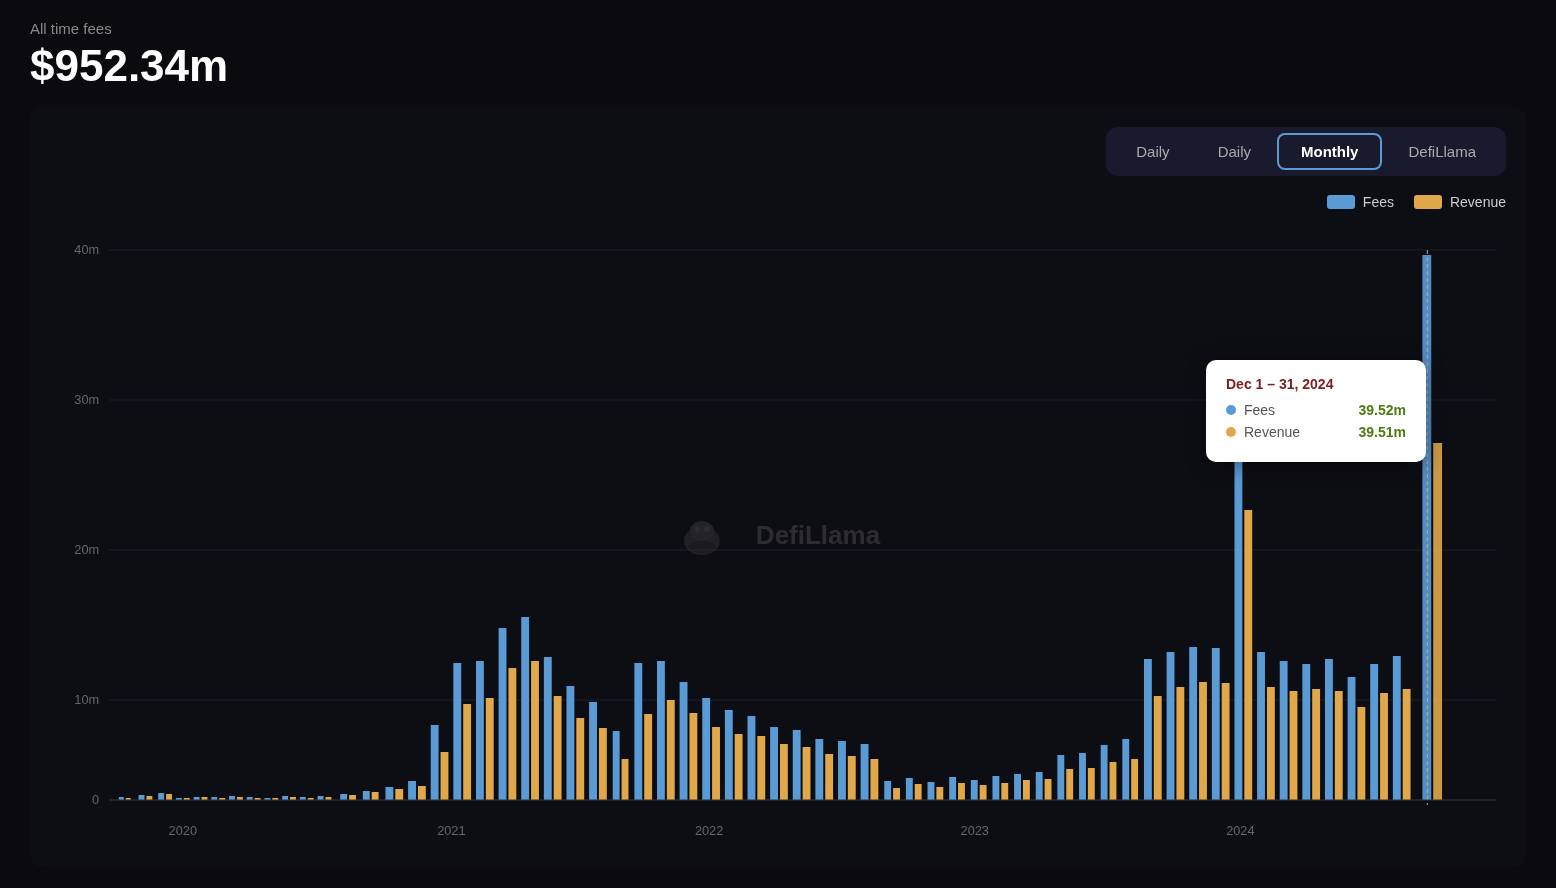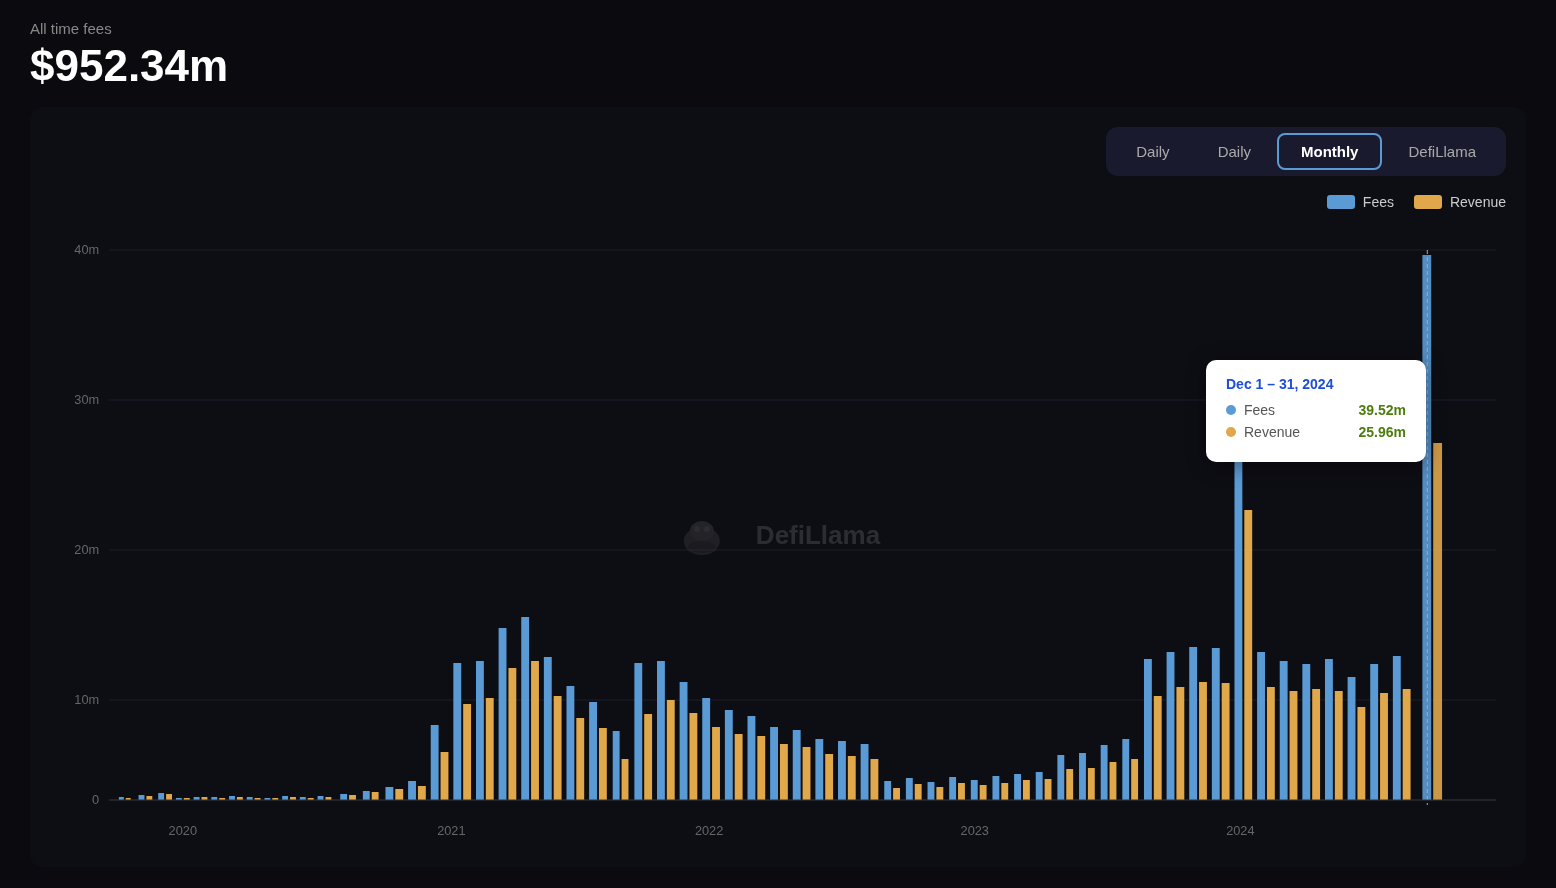--- a/index.html
+++ b/index.html
@@ -125,21 +125,21 @@
       background: #fff;
       border-radius: 10px;
       padding: 16px 20px;
       color: #222;
       min-width: 220px;
       box-shadow: 0 4px 20px rgba(0,0,0,0.4);
     }
     .tooltip-date {
       font-size: 14px;
       font-weight: 600;
-      color: #1d4ed8;
+      color: #7f1d1d;
       margin-bottom: 10px;
     }
     .tooltip-row {
       display: flex;
       align-items: center;
       gap: 8px;
       font-size: 14px;
       margin-bottom: 6px;
     }
     .tooltip-dot {
@@ -406,18 +406,18 @@
       <div class="tooltip">
         <div class="tooltip-date">Dec 1 – 31, 2024</div>
         <div class="tooltip-row">
           <div class="tooltip-dot tooltip-dot-fees"></div>
           <span class="tooltip-label">Fees</span>
           <span class="tooltip-value">39.52m</span>
         </div>
         <div class="tooltip-row">
           <div class="tooltip-dot tooltip-dot-revenue"></div>
           <span class="tooltip-label">Revenue</span>
-          <span class="tooltip-value">25.96m</span>
+          <span class="tooltip-value">39.51m</span>
         </div>
       </div>
     </div>
   </div>
 </div>
 
 </body></html>

